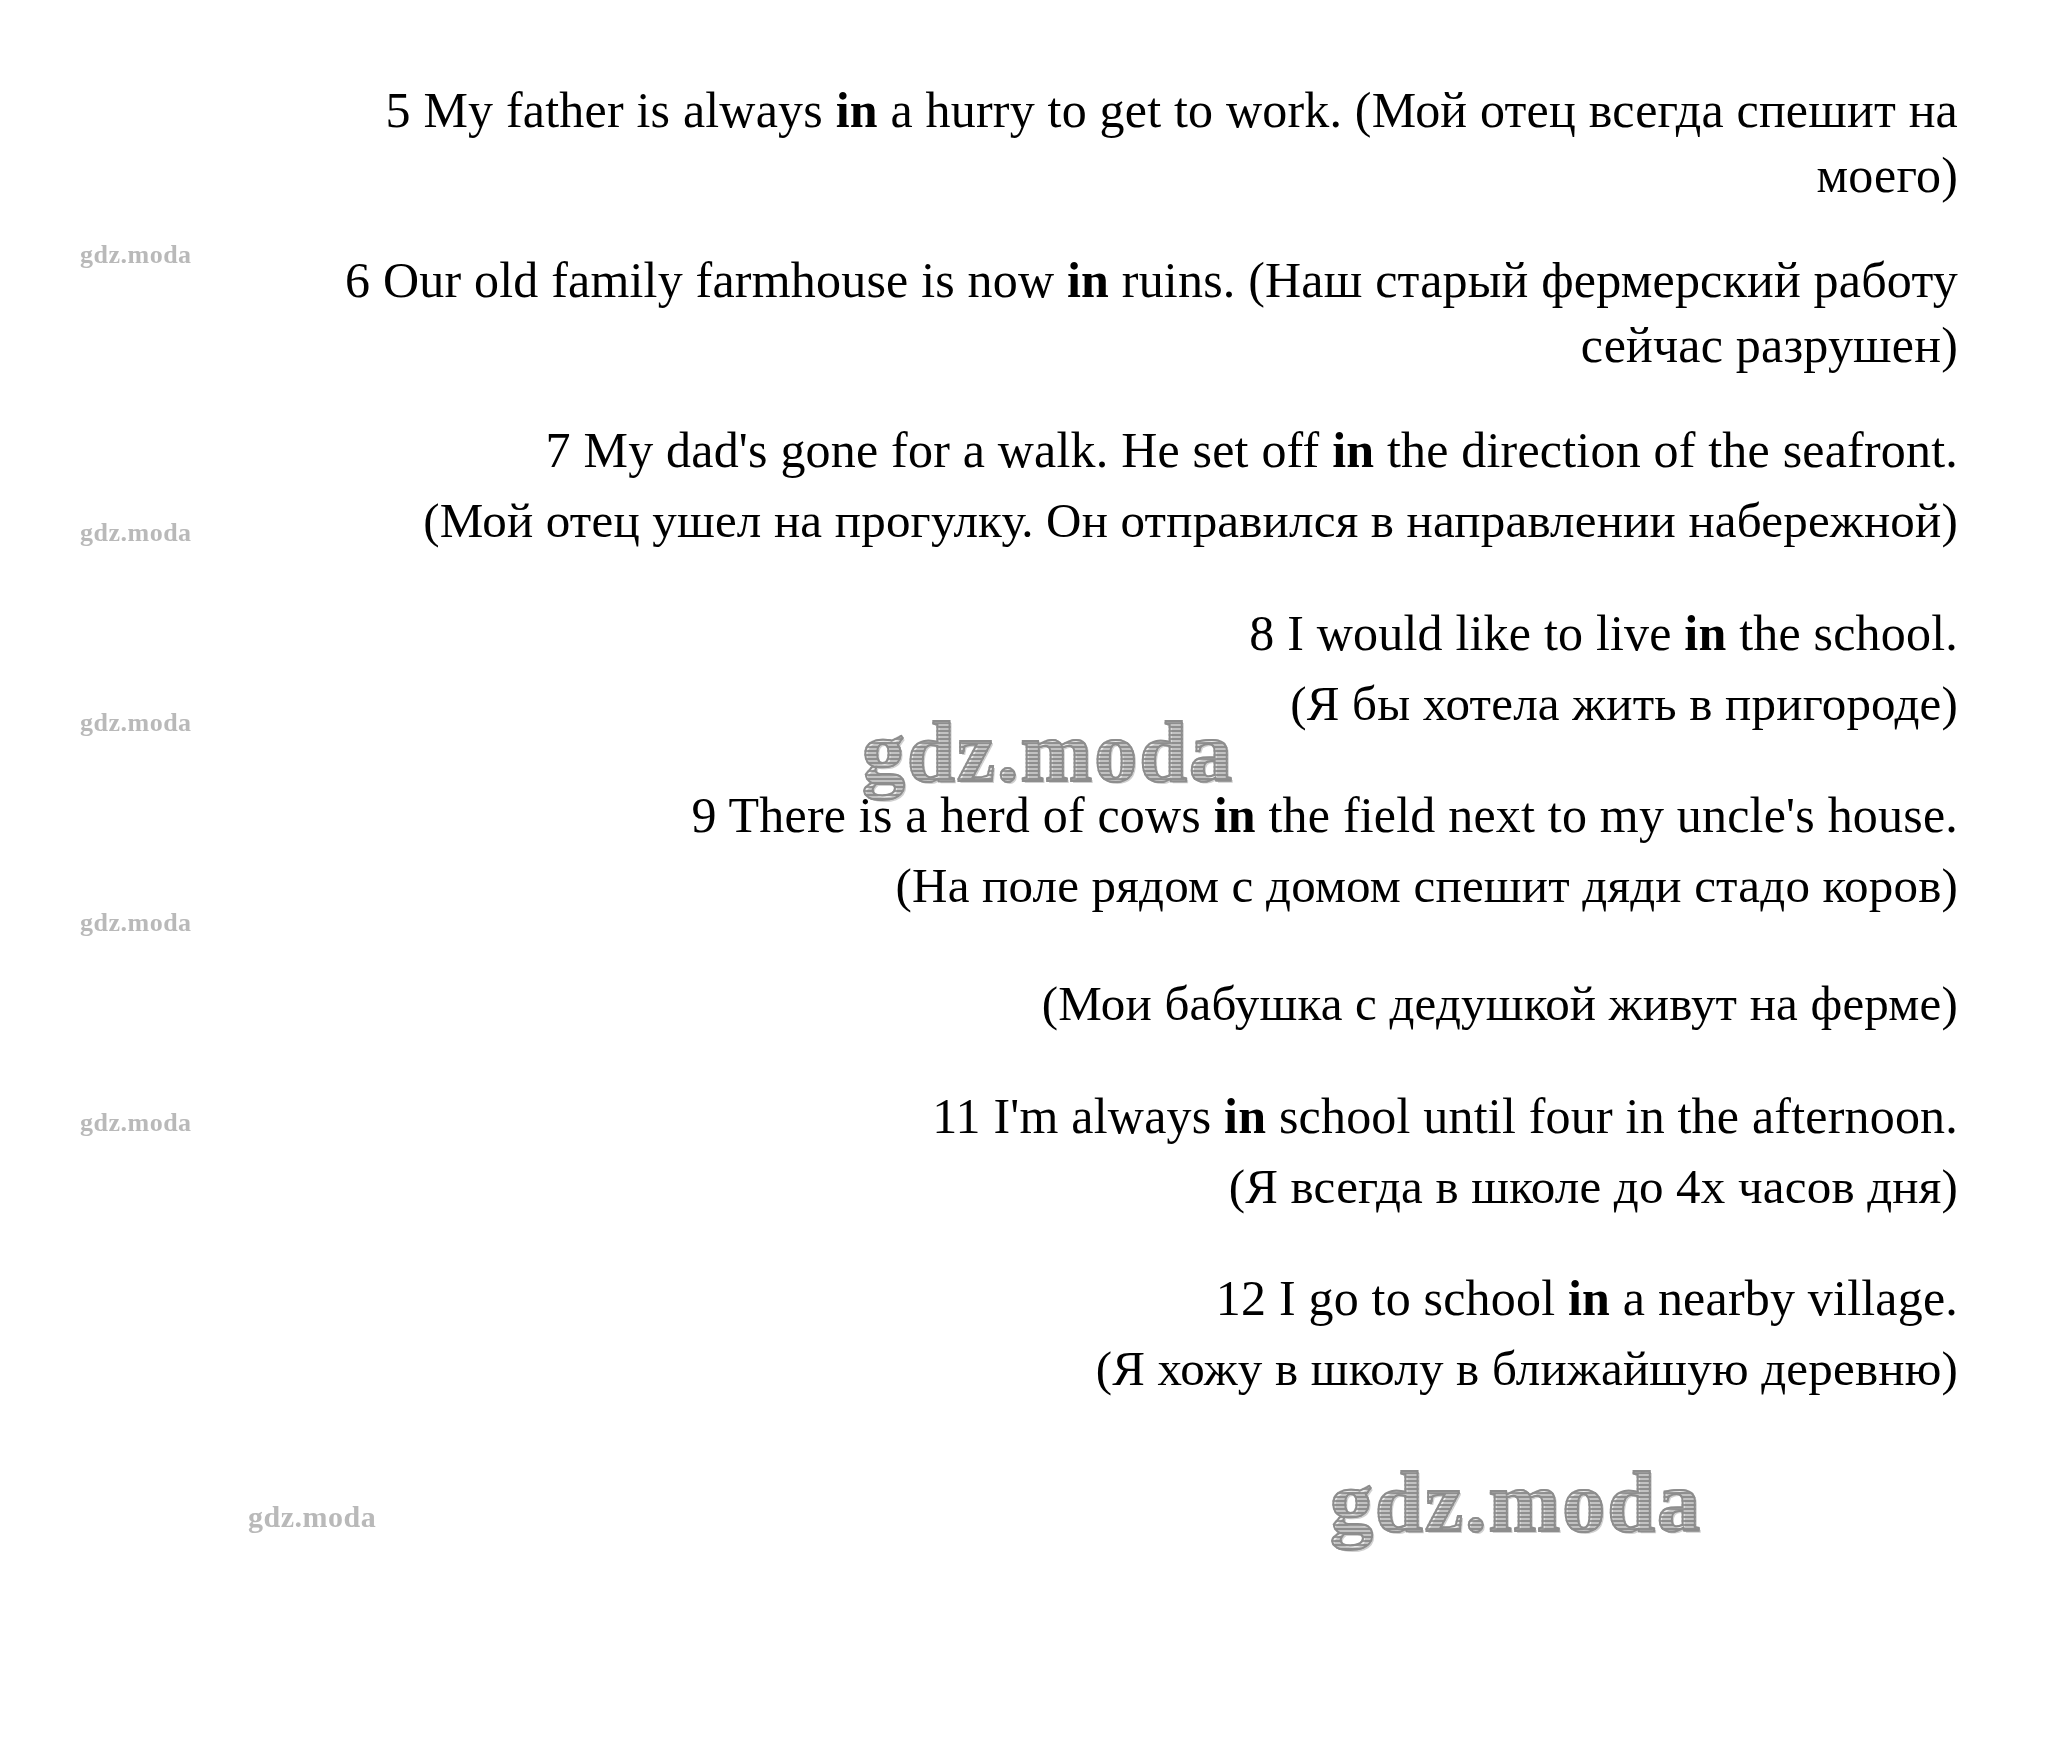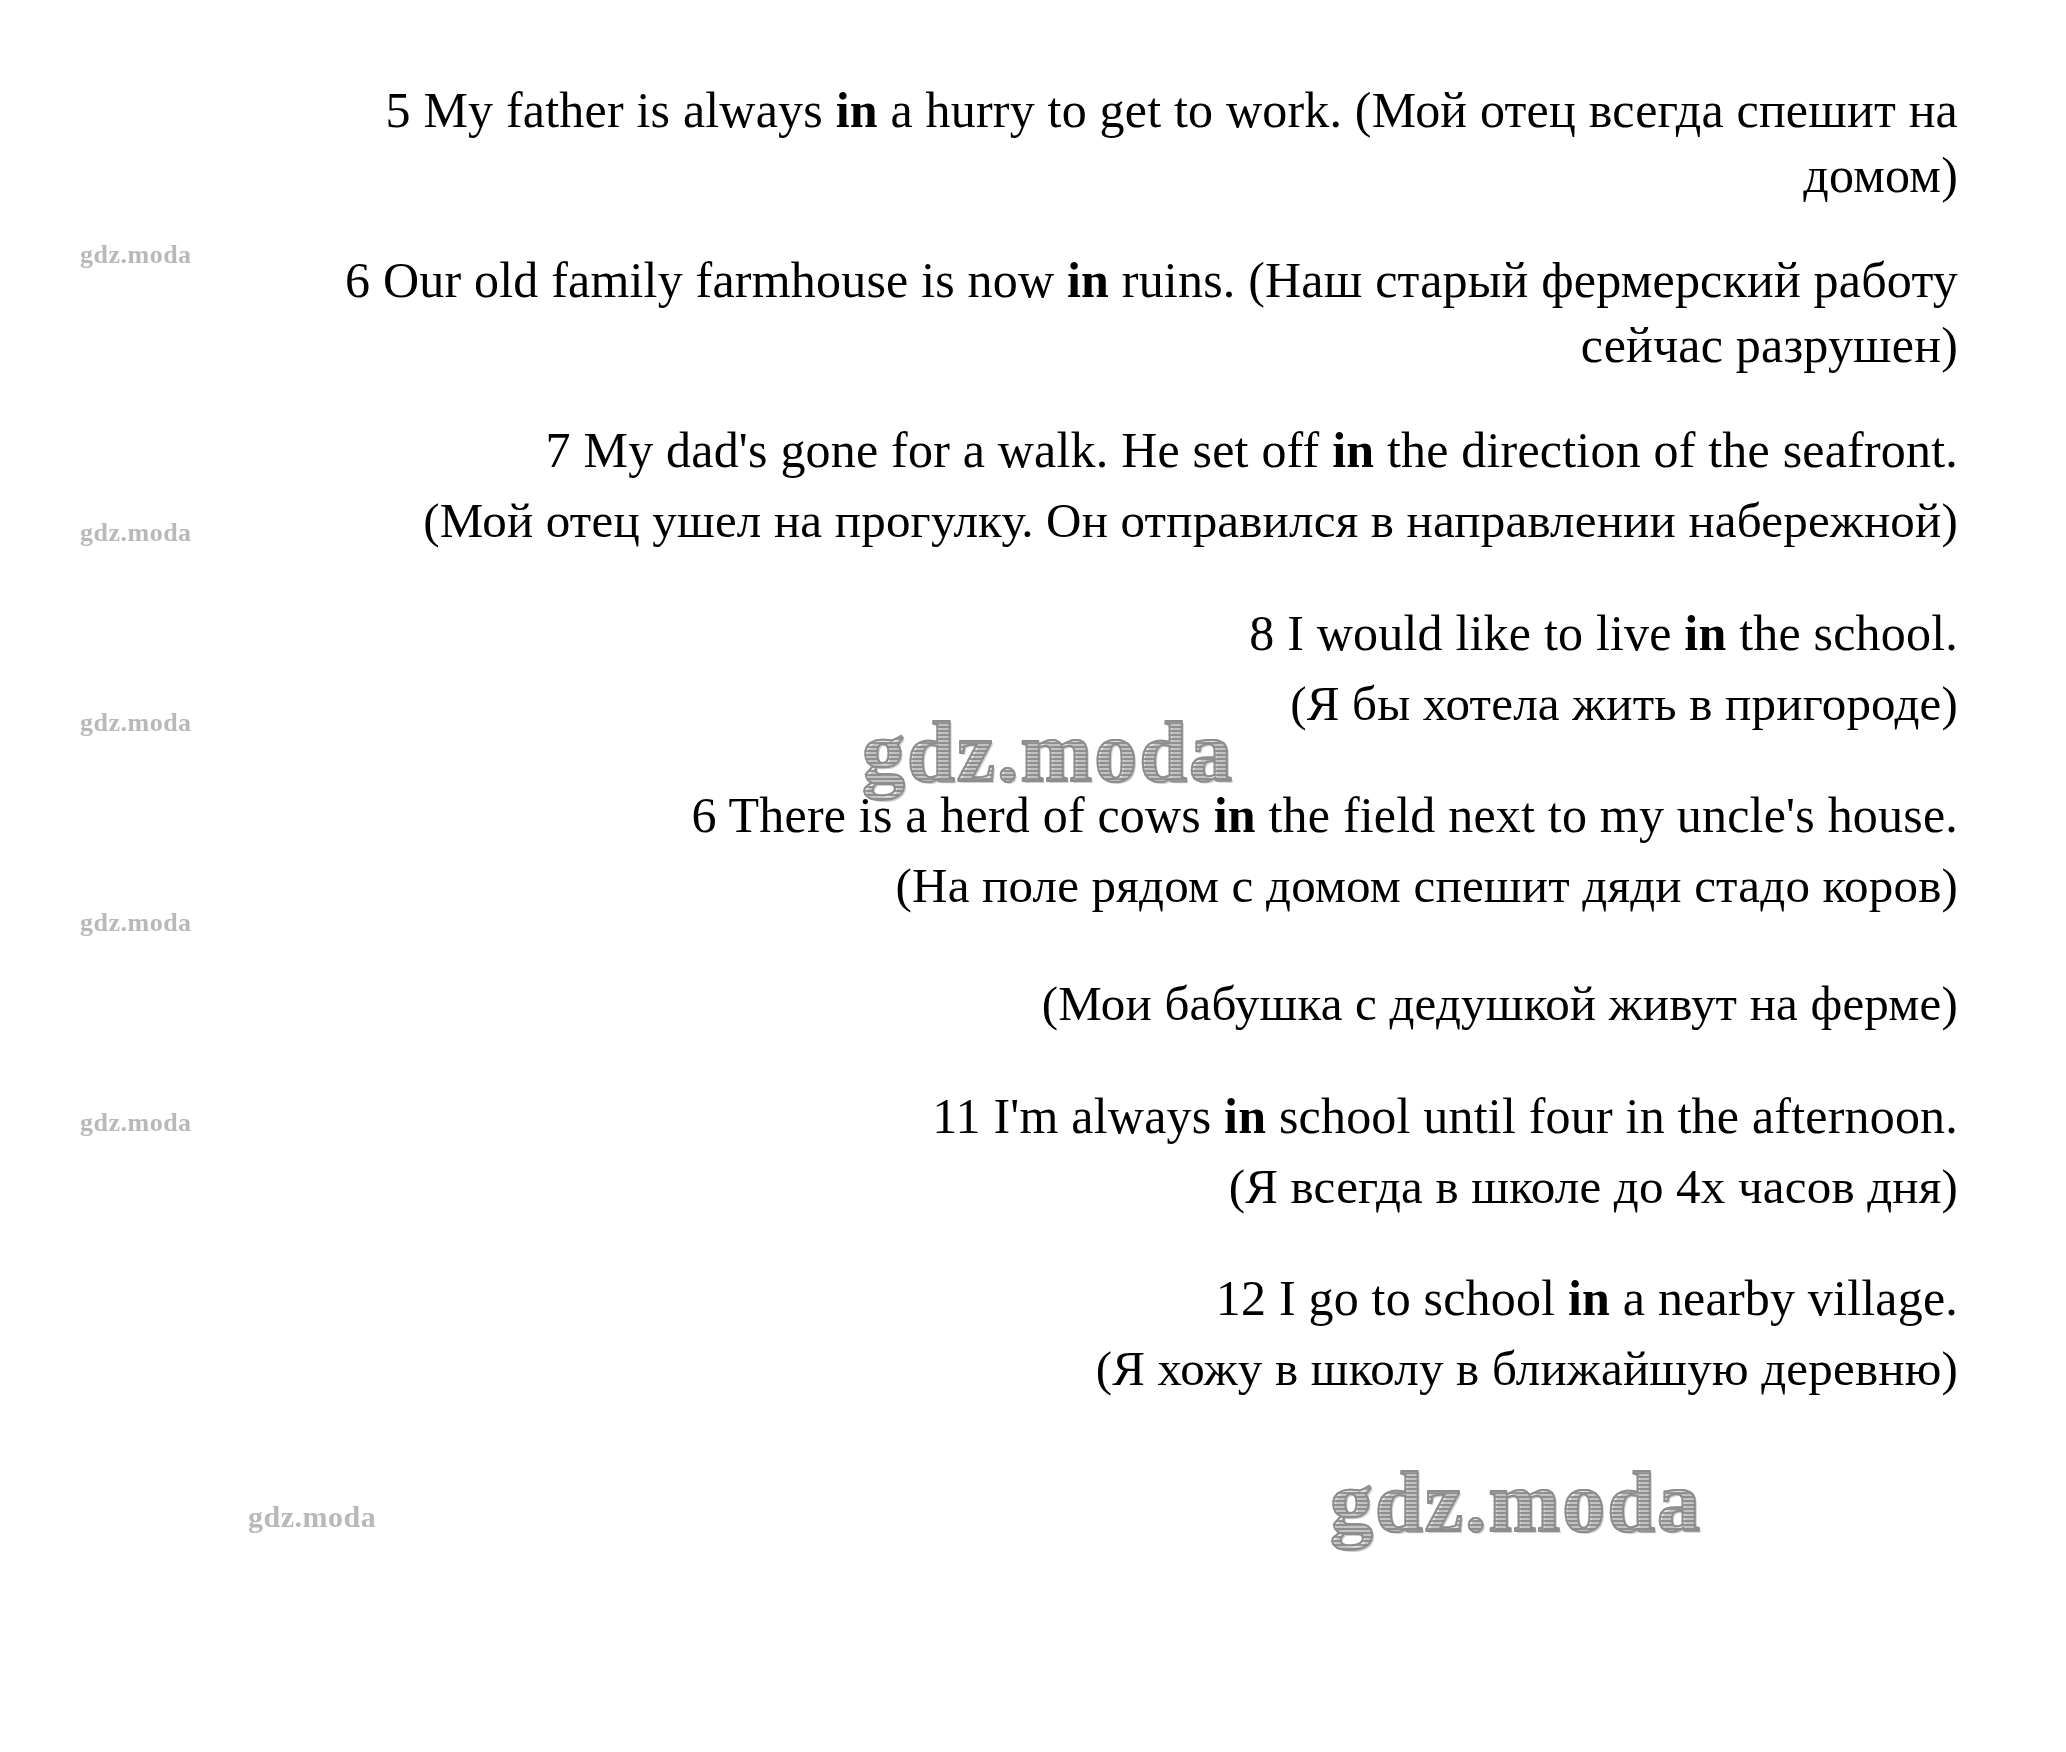--- a/index.html
+++ b/index.html
@@ -97,42 +97,42 @@
 </style>
 </head>
 <body>
 
 <div class="page">
 
   <div class="content">
 
     <div class="item">
       <div class="line en"><span>5 My father is always </span><b>in</b><span> a hurry to get to work. (Мой отец всегда спешит на</span></div>
-      <div class="line en">домом)</div>
+      <div class="line en">моего)</div>
     </div>
 
     <div class="item">
       <div class="line en"><span>6 Our old family farmhouse is now </span><b>in</b><span> ruins. (Наш старый фермерский работу</span></div>
       <div class="line en">сейчас разрушен)</div>
     </div>
 
     <div class="item loose">
       <div class="line en"><span>7 My dad's gone for a walk. He set off </span><b>in</b><span> the direction of the seafront.</span></div>
       <div class="gap-sm"></div>
       <div class="line ru">(Мой отец ушел на прогулку. Он отправился в направлении набережной)</div>
     </div>
 
     <div class="item loose">
       <div class="line en"><span>8 I would like to live </span><b>in</b><span> the school.</span></div>
       <div class="gap-sm"></div>
       <div class="line ru">(Я бы хотела жить в пригороде)</div>
     </div>
 
     <div class="item loose">
-      <div class="line en"><span>6 There is a herd of cows </span><b>in</b><span> the field next to my uncle's house.</span></div>
+      <div class="line en"><span>9 There is a herd of cows </span><b>in</b><span> the field next to my uncle's house.</span></div>
       <div class="gap-sm"></div>
       <div class="line ru">(На поле рядом с домом спешит дяди стадо коров)</div>
     </div>
 
     <div class="item loose">
       <div class="gap-sm"></div>
       <div class="line ru">(Мои бабушка с дедушкой живут на ферме)</div>
     </div>
 
     <div class="item loose">

